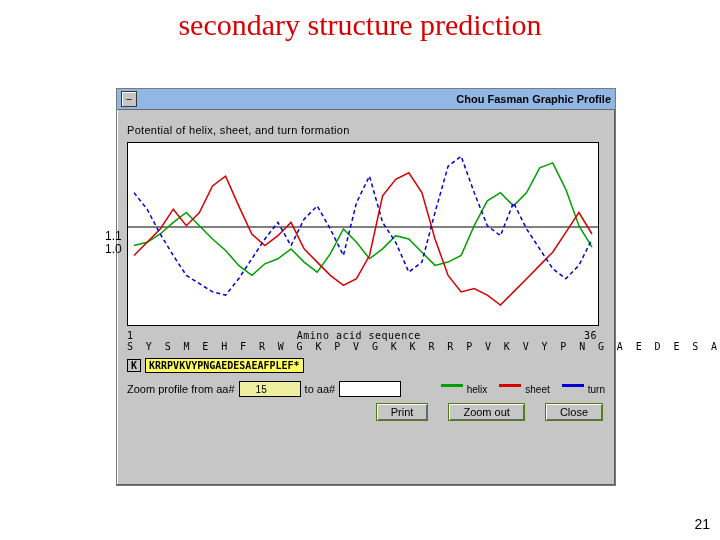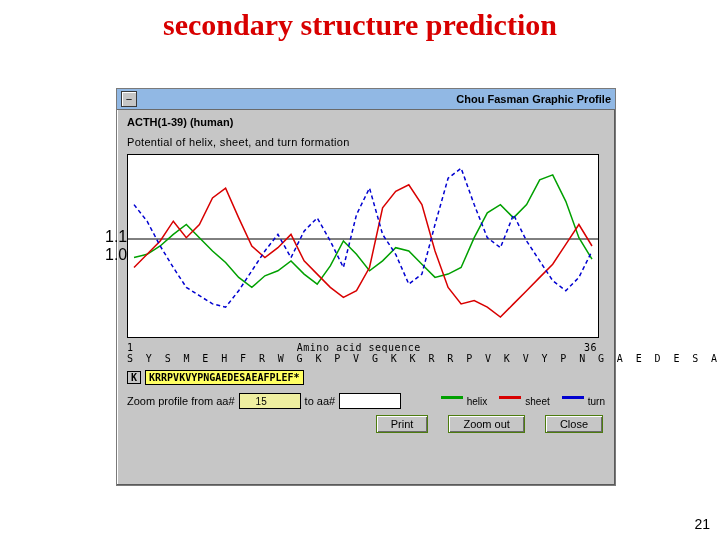--- a/index.html
+++ b/index.html
@@ -1,19 +1,19 @@
 <!DOCTYPE html>
 <html><head>
 <meta charset="utf-8">
 <style>
   html,body{margin:0;padding:0;width:720px;height:540px;background:#fff;
     font-family:Arial,Helvetica,sans-serif;overflow:hidden;}
   .slide{position:relative;width:720px;height:540px;}
   .slide-title{position:absolute;left:0;right:0;top:8px;text-align:center;
-    font-family:"Comic Sans MS","Comic Sans",cursive;font-weight:bold;
+    font-family:"Comic Sans MS","Comic Sans",cursive;font-weight:normal;
     font-size:30px;color:#d80000;}
   .footer-note{position:absolute;left:6px;bottom:4px;font-size:11px;
     color:#000;line-height:1.15;max-width:360px;}
   .page-num{position:absolute;right:10px;bottom:8px;font-size:14px;}
   .annot{position:absolute;left:335px;top:116px;
     font-family:"Comic Sans MS","Comic Sans",cursive;font-weight:bold;
     font-size:17px;color:#d80000;}
 
   .app-window{position:absolute;left:116px;top:88px;width:498px;height:396px;
     background:#c6c6c6;border:1px solid #7a7a7a;
@@ -27,21 +27,21 @@
   .titlebar-text{flex:1;text-align:right;font-size:11px;font-weight:bold;
     color:#000;}
 
   .header-area{padding:6px 10px 2px 10px;font-size:11px;}
   .seq-name{font-weight:bold;color:#000;}
   .caption{margin-top:8px;font-size:11px;letter-spacing:.3px;}
 
   .plot-wrap{position:relative;margin:4px 10px 0 10px;}
   .plot-outer{background:#fff;border:1px solid #000;width:470px;height:182px;
     position:relative;margin-left:0;}
-  .ylab{position:absolute;left:-22px;top:74px;font-size:16px;line-height:1.1;}
+  .ylab{position:absolute;left:-22px;top:88px;font-size:12px;line-height:1.1;}
 
   .seq-scale{margin:4px 10px 0 10px;font-family:monospace;font-size:10px;
     letter-spacing:.05em;color:#000;}
   .seq-row{display:flex;justify-content:space-between;width:470px;}
 
   .inputline{display:flex;align-items:center;gap:4px;margin:6px 10px 0 10px;
     font-size:10px;}
   .highlight-box{background:#ffff63;border:1px solid #000;padding:1px 3px;
     font-family:monospace;font-size:10px;font-weight:bold;}
   .k-badge{background:#c6c6c6;border:1px solid #000;padding:0 3px;
@@ -70,21 +70,20 @@
 
   <div class="app-window">
     <div class="titlebar">
       <div class="win-btn">
         <span>−</span>
       </div>
       <div class="titlebar-text">Chou Fasman Graphic Profile</div>
     </div>
 
     <div class="header-area">
-      <div class="seq-name">ACTH(1-39) (human)</div>
       <div class="caption">Potential of helix, sheet, and turn formation</div>
     </div>
 
     <div class="plot-wrap">
       <div class="ylab">
         <div>1.1</div>
         <div>1.0</div>
       </div>
       <div class="plot-outer">
         <svg viewBox="0 0 470 182" width="470" height="182">

